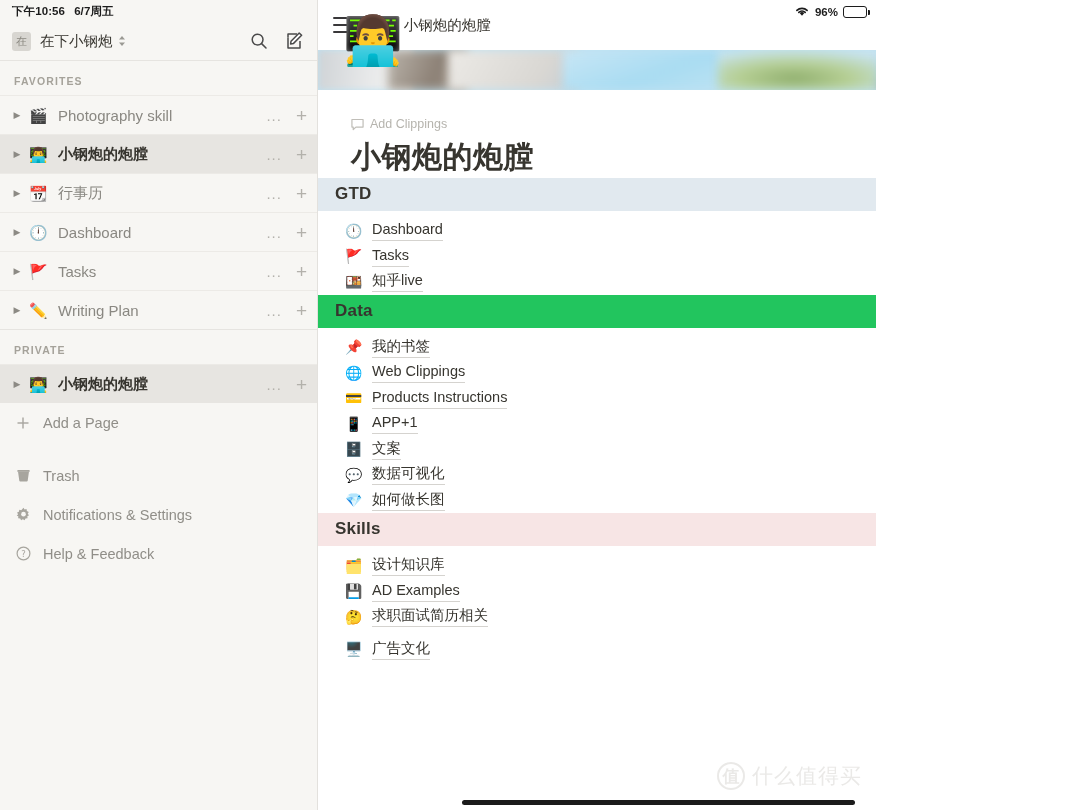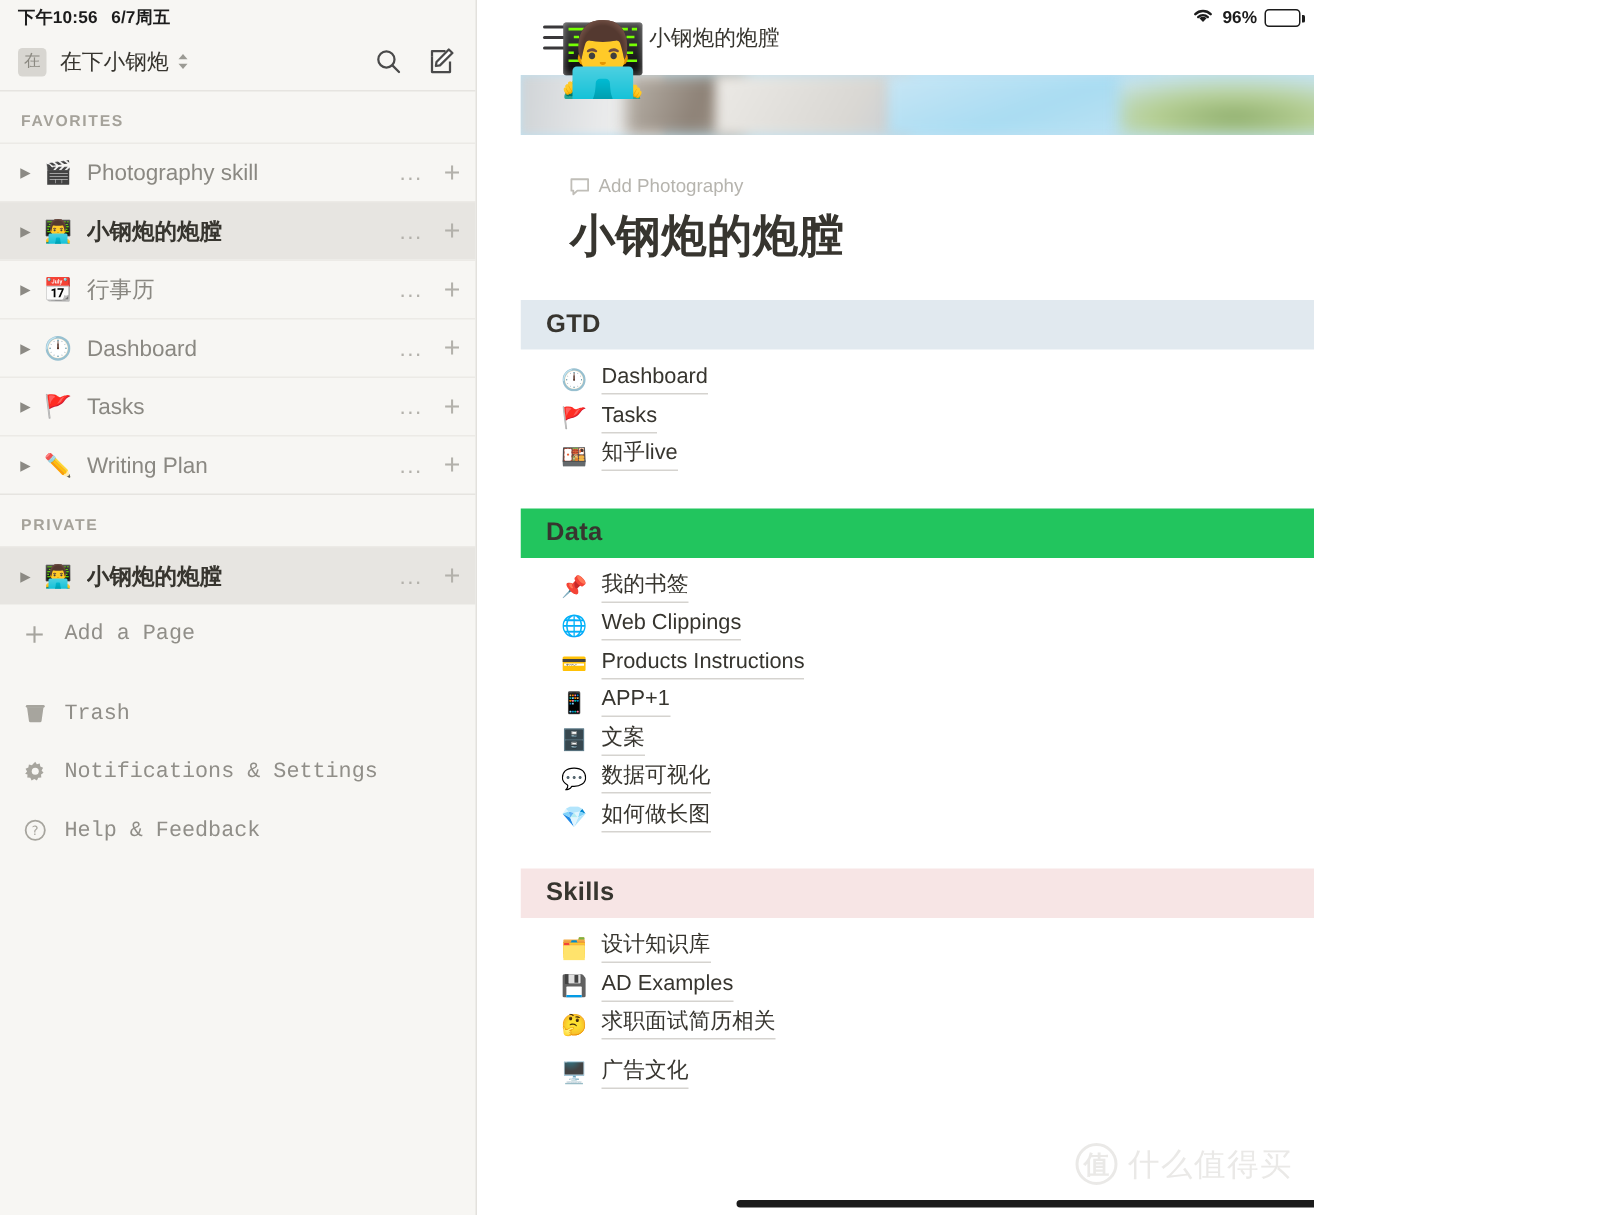--- a/index.html
+++ b/index.html
@@ -2,21 +2,21 @@
 <html><head>
 <meta charset="utf-8">
 <style>
   * { box-sizing: border-box; margin: 0; padding: 0; }
   html, body {
     width: 1080px; height: 810px;
     overflow: hidden;
     font-family: "Liberation Sans", "DejaVu Sans", sans-serif;
     background: #ffffff;
   }
-  #app { position: relative; width: 876px; height: 810px; display: flex; gap: 29px; }
+  #app { position: relative; width: 876px; height: 810px; display: flex; }
 
   
   #sidebar {
     width: 318px; height: 810px;
     background: #f7f6f3;
     border-right: 1px solid #e3e1dd;
     position: relative;
     flex: 0 0 318px;
   }
   .statusbar {
@@ -98,21 +98,20 @@
     padding-left: 14px;
   }
   .sb-simple .si {
     width: 18px; flex: 0 0 18px;
     display: flex; align-items: center; justify-content: center;
     color: #a7a59e;
   }
   .sb-simple .slabel {
     margin-left: 11px; font-size: 14.5px; color: #908e88;
     white-space: nowrap;
-    font-family: Liberation Mono, monospace;
   }
   .sb-gap { height: 14px; }
 
   
   #main {
     flex: 1 1 auto; height: 810px;
     background: #ffffff;
     position: relative;
     overflow: hidden;
   }
@@ -158,21 +157,20 @@
     font-size: 12.5px; color: #b6b4ae;
   }
   .add-discussion .bubble { margin-right: 6px; display: flex; }
   .page-title {
     margin: 6px 0 0 33px;
     font-size: 30px; font-weight: bold;
     color: #37352f; letter-spacing: 0.5px;
   }
 
   .sec-head {
-    margin-top: 22px;
     padding: 6px 0 7px 17px;
     font-size: 17px; font-weight: bold; color: #37352f;
     letter-spacing: 0.2px;
   }
   .sec-head.blue { background: #e1e9ef; }
   .sec-head.gray { background: #22c55e; }
   .sec-head.pink { background: #f7e5e5; }
 
   .sec-list { padding-top: 7px; }
   .link-row {
@@ -446,21 +444,21 @@
     <div class="page-emoji">👨‍💻</div>
 
     <div class="page-body">
 
       <div class="add-discussion">
         <span class="bubble">
           <svg width="13" height="13" viewBox="0 0 14 14">
               <path d="M1 1.6h12v8.2H5.3L2.4 12.4V9.8H1z" fill="none" stroke="#c0beb8" stroke-width="1.3" stroke-linejoin="round"></path>
             </svg>
         </span>
-        <span>Add Photography</span>
+        <span>Add Clippings</span>
       </div>
 
       <h1 class="page-title">小钢炮的炮膛</h1>
 
       <div class="sec-head blue">GTD</div>
       <div class="sec-list">
         <div class="link-row">
           <span class="lemoji">🕛</span>
           <span class="ltext">Dashboard</span>
         </div>

